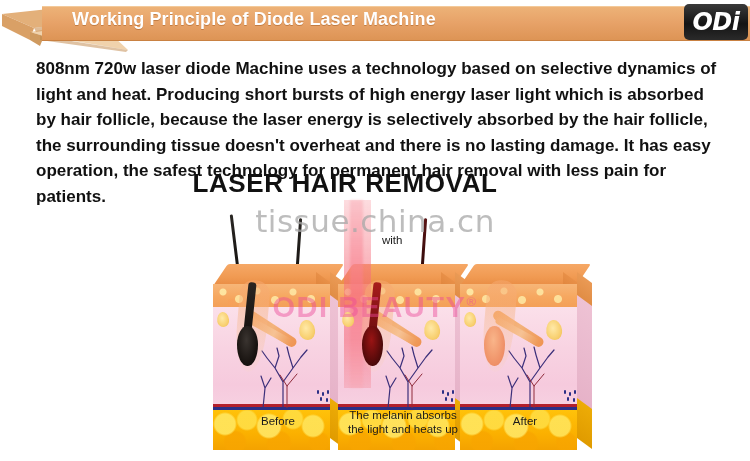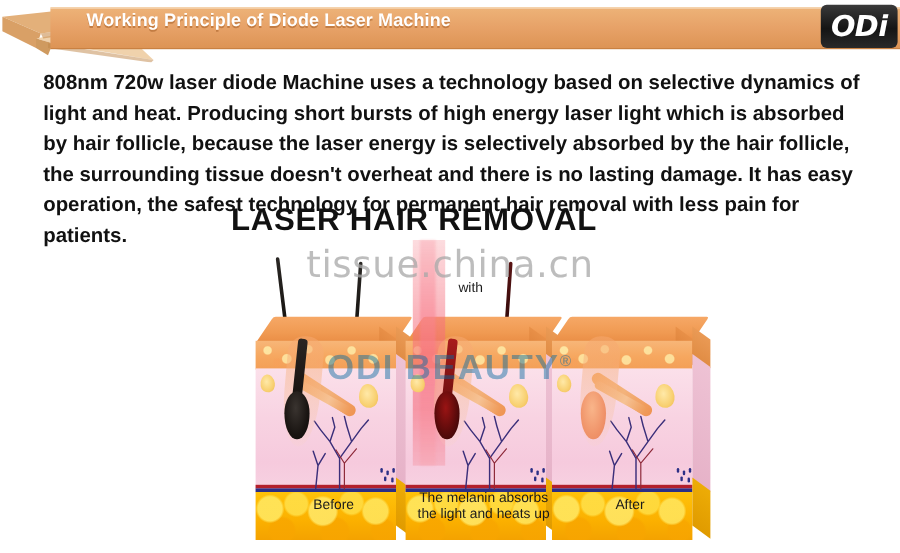--- a/index.html
+++ b/index.html
@@ -15,21 +15,21 @@
   .banner-wrap{position:absolute;left:0;top:0;width:750px;height:48px;}
   .ribbon-fold{position:absolute;left:0;top:6px;width:130px;height:46px;}
   .banner-bar{
     position:absolute;left:42px;top:6px;width:708px;height:33px;
     background:linear-gradient(180deg,#edb277 0%,#e7a268 48%,#dd9455 100%);
     border-top:1px solid #f3c999;
     border-bottom:1px solid #c98142;
   }
   .banner-title{
     position:absolute;left:72px;top:9px;
-    font-size:15px;font-weight:bold;color:#ffffff;
+    font-size:18px;font-weight:bold;color:#ffffff;
     letter-spacing:.1px;
     text-shadow:0 1px 0 rgba(150,80,25,.45);
     white-space:nowrap;
   }
   .odi-logo{
     position:absolute;left:684px;top:4px;width:64px;height:36px;
     background:linear-gradient(180deg,#3a3a3a 0%,#141414 55%,#2a2a2a 100%);
     border-radius:5px;
     display:flex;align-items:center;justify-content:center;
   }
@@ -58,21 +58,21 @@
 
   
   .wm-trade{
     position:absolute;left:0;top:203px;width:750px;text-align:center;
     font-size:31px;color:#a8a8a8;opacity:.75;
     font-family:"DejaVu Sans", sans-serif;
     letter-spacing:.5px;pointer-events:none;z-index:40;
   }
   .wm-beauty{
     position:absolute;left:0;top:291px;width:750px;text-align:center;
-    font-size:29px;font-weight:bold;color:#0369a1;opacity:.45;
+    font-size:29px;font-weight:bold;color:#ec4899;opacity:.45;
     letter-spacing:1.5px;pointer-events:none;z-index:40;
   }
   .wm-beauty .reg{font-size:13px;vertical-align:super;}
 
   
   .figure{position:absolute;left:0;top:200px;width:750px;height:261px;}
 
   .panel{position:absolute;top:0;width:150px;height:261px;}
   .panel.p1{left:205px;}
   .panel.p2{left:330px;}

